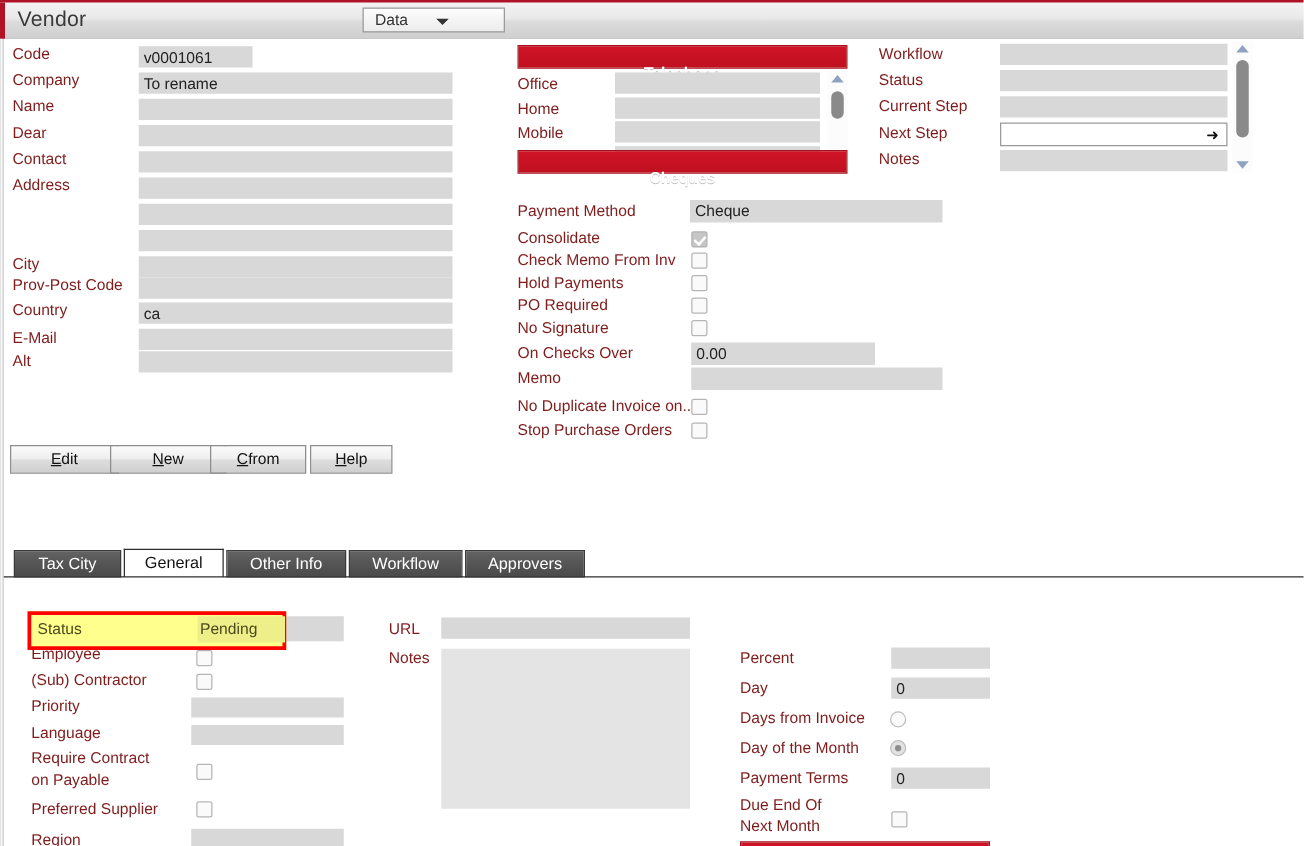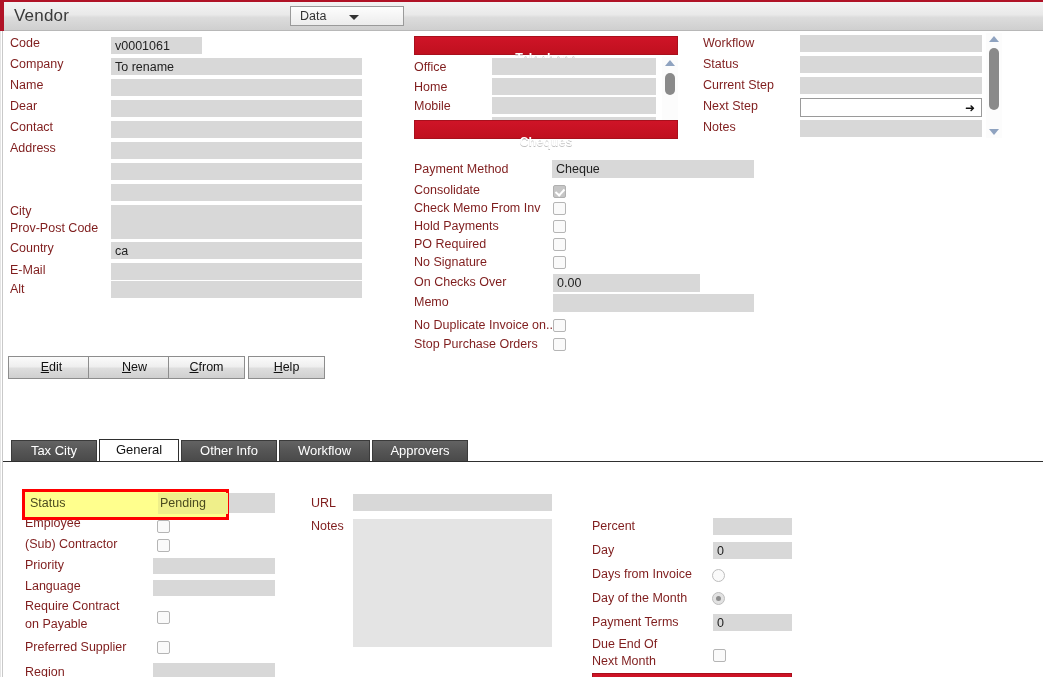--- a/index.html
+++ b/index.html
@@ -151,21 +151,21 @@
   <div class="fld val" style="left:111px;top:184px;width:251px;height:17px"></div>
   <div class="fld val" style="left:111px;top:205px;width:251px;height:17px"></div>
   <div class="fld val" style="left:111px;top:222px;width:251px;height:17px"></div>
   <div class="fld val" style="left:111px;top:242px;width:251px;height:17px">ca</div>
   <div class="fld val" style="left:111px;top:263px;width:251px;height:17px"></div>
   <div class="fld val" style="left:111px;top:281px;width:251px;height:17px"></div>
 
   <div class="btn" style="left:8px;top:356px;width:87px"><u>E</u><span>dit</span></div>
   <div class="btn" style="left:88px;top:356px;width:93px"><u>N</u><span>ew</span></div>
   <div class="btn" style="left:168px;top:356px;width:77px"><u>C</u><span>from</span></div>
-  <div class="btn" style="left:248px;top:356px;width:77px"><u>H</u><span>elp</span></div>
+  <div class="btn" style="left:248px;top:356px;width:66px"><u>H</u><span>elp</span></div>
 
   <div class="panel-hdr" style="left:414px;top:36px;width:264px">Telephone</div>
 
   <div class="lbl" style="left:414px;top:60px">Office</div>
   <div class="lbl" style="left:414px;top:80px">Home</div>
   <div class="lbl" style="left:414px;top:99px">Mobile</div>
   <div class="lbl" style="left:414px;top:119px">Fax</div>
 
   <div class="fld val" style="left:492px;top:58px;width:164px;height:17px"></div>
   <div class="fld val" style="left:492px;top:78px;width:164px;height:17px"></div>

